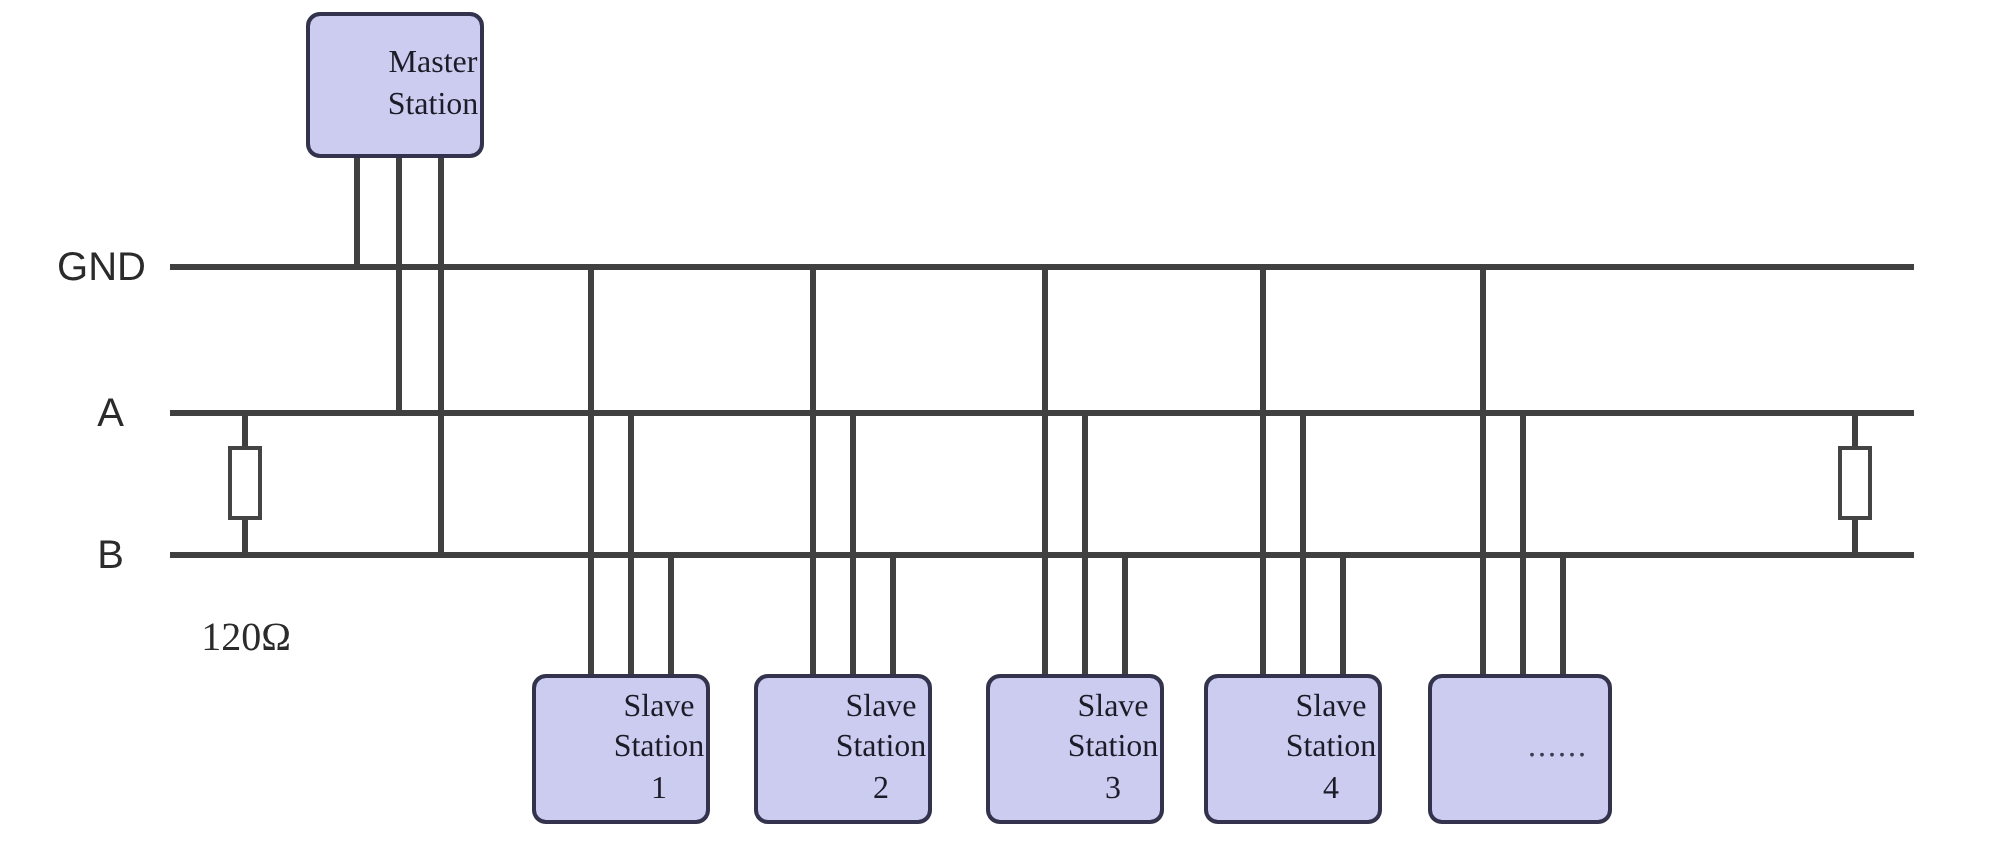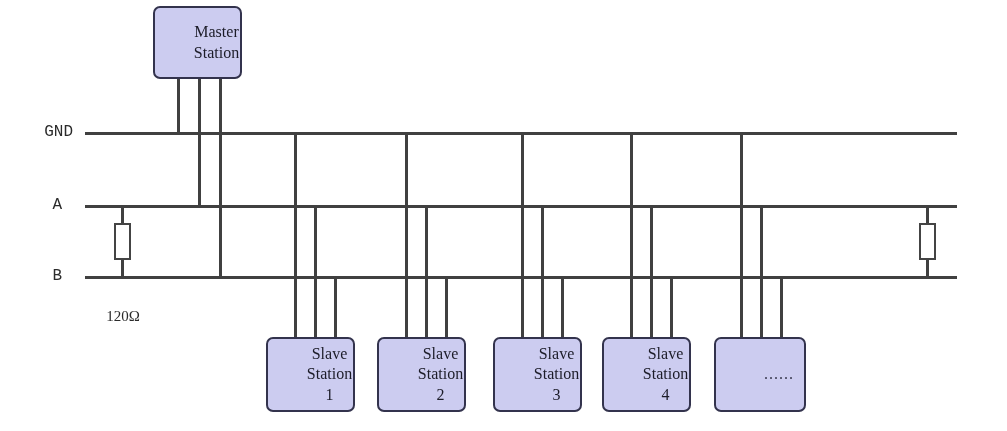--- a/index.html
+++ b/index.html
@@ -1,35 +1,35 @@
 <!DOCTYPE html>
 <html><head>
 <meta charset="utf-8">
 <style>
   html,body{margin:0;padding:0;background:#ffffff;}
   body{font-family:"Liberation Serif", serif;}
   #canvas{position:relative;width:1007px;height:431px;background:#ffffff;overflow:hidden;}
 
   
   .bus{position:absolute;background:#404040;height:3px;}
-  .bus-label{position:absolute;font-family:Liberation Mono, monospace;font-size:16px;color:#2b2b2b;text-align:right;white-space:nowrap;}
+  .bus-label{position:absolute;font-family:Liberation Sans, sans-serif;font-size:20px;color:#2b2b2b;text-align:right;white-space:nowrap;}
 
   
   .wire{position:absolute;background:#404040;width:3px;}
 
   
   .station{position:absolute;box-sizing:border-box;background:#ccccf0;border:2px solid #33334d;border-radius:7px;
            display:flex;flex-direction:column;align-items:center;justify-content:center;
            font-family:"Liberation Serif", serif;font-size:16px;color:#1c1c28;line-height:1.28;z-index:3;}
   .station .ln{display:block;white-space:nowrap;margin-left:38px;}
   .station.dots{font-size:16px;letter-spacing:1px;color:#3a3a50;}
 
   
   .resistor{position:absolute;box-sizing:border-box;background:#ffffff;border:2px solid #444;z-index:4;}
-  .res-label{position:absolute;font-family:"Liberation Serif", serif;font-size:15px;color:#2b2b2b;white-space:nowrap;}
+  .res-label{position:absolute;font-family:"Liberation Serif", serif;font-size:20px;color:#2b2b2b;white-space:nowrap;}
 </style>
 </head>
 <body>
 
 <div id="canvas">
 
   <div class="bus-label" style="left:0px;top:123px;width:73px;">GND</div>
   <div class="bus-label" style="left:0px;top:196px;width:62px;">A</div>
   <div class="bus-label" style="left:0px;top:267px;width:62px;">B</div>
 

